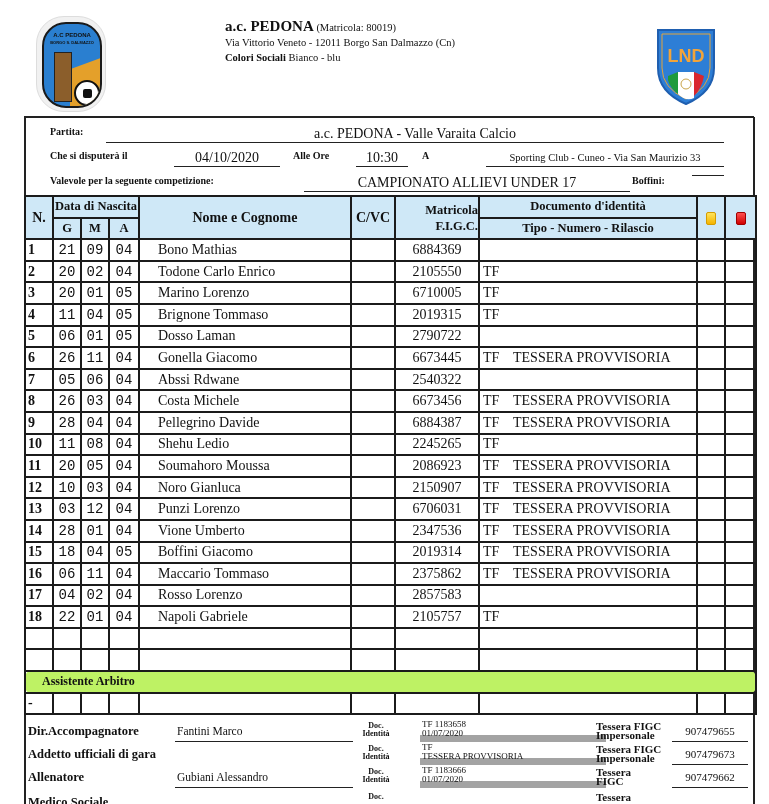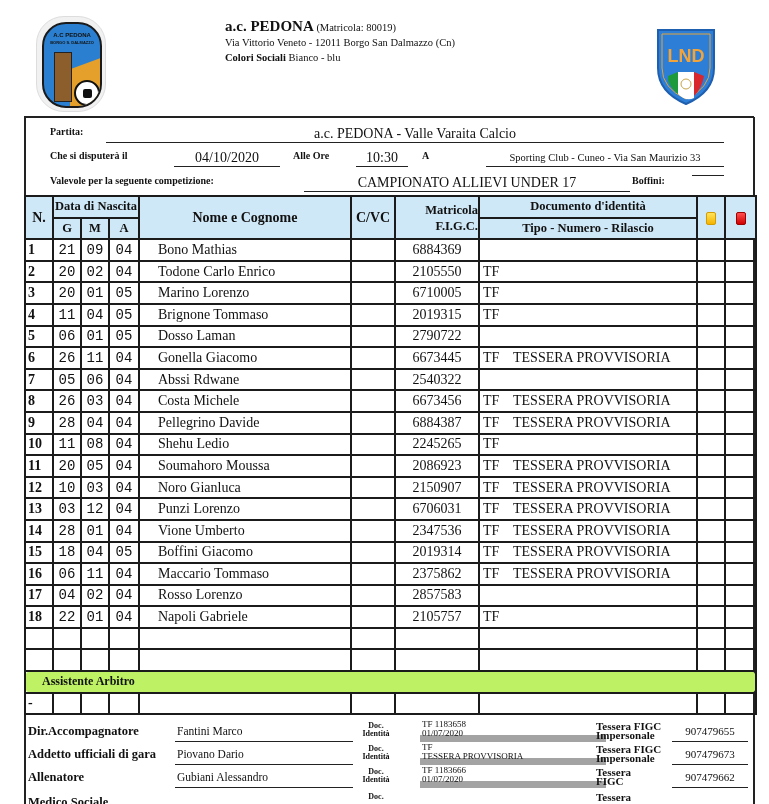--- a/index.html
+++ b/index.html
@@ -414,21 +414,20 @@
       <div>01/07/2020</div>
     </div>
     <div class="tess-lbl">
       <div>Tessera FIGC</div>
       <div>Impersonale</div>
     </div>
     <div class="tess-val">907479655</div>
   </div>
     <div class="staff-row" style="top: 743px;">
     <div class="staff-role">Addetto ufficiali di gara</div>
-    <div class="staff-name">Piovano Dario</div>
     <div class="doc-lbl">
       <div>Doc.</div>
       <div>Identità</div>
     </div>
     <div class="doc-val">
       <div>TF</div>
       <div>TESSERA PROVVISORIA</div>
     </div>
     <div class="tess-lbl">
       <div>Tessera FIGC</div>

